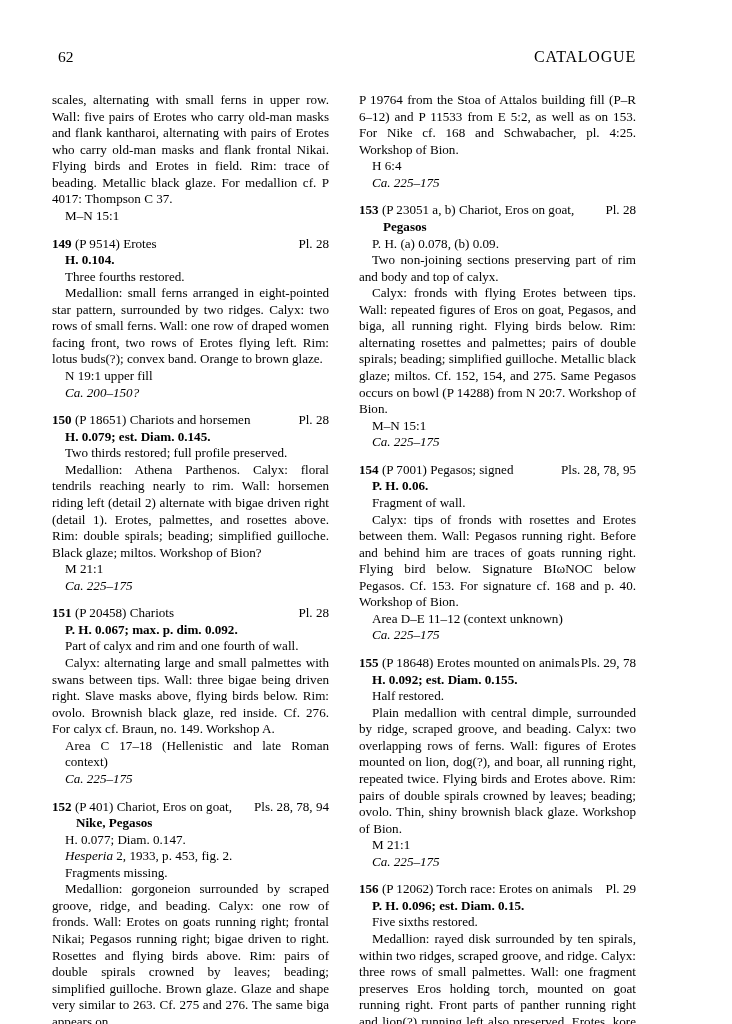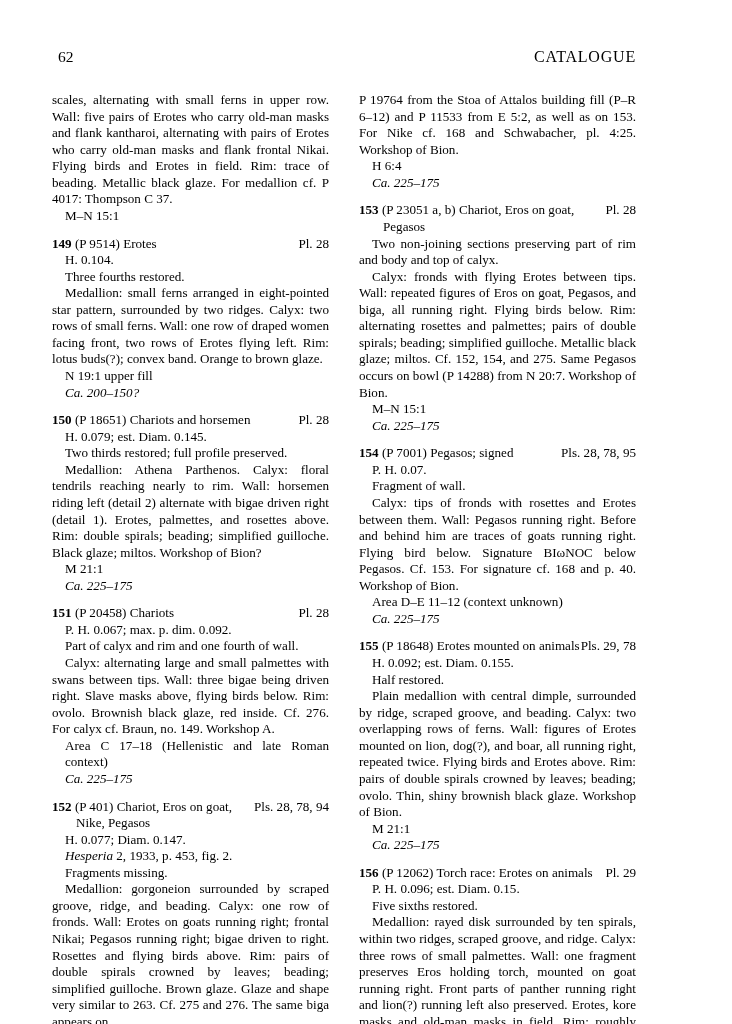--- a/index.html
+++ b/index.html
@@ -78,21 +78,21 @@
     display: block;
     text-indent: 24px;
   }
   .indent-line {
     display: block;
     margin-left: 13px;
   }
   .ital {
     font-style: italic;
   }
-  .clear { clear: both; }
+  .clear { clear: both; font-weight: bold; }
 </style>
 </head>
 <body>
 
 <div class="page">
 
   <div class="header">
     <div class="folio">62</div>
     <div class="running-head">CATALOGUE</div>
   </div>
@@ -168,33 +168,34 @@
         <p class="indent-line ital">Ca. 225–175</p>
       </div>
 
       <div class="entry">
         <p class="head-line">
           <span class="plate">Pl. 28</span>
           <span class="num">153</span>
           <span>(P 23051 a, b) Chariot, Eros on goat,</span>
         </p>
         <p class="clear cont-line">Pegasos</p>
+        <p class="indent-line">P. H. (a) 0.078, (b) 0.09.</p>
         <p class="para">Two non-joining sections preserving part of rim and body and top of calyx.</p>
         <p class="para">Calyx: fronds with flying Erotes between tips. Wall: repeated figures of Eros on goat, Pegasos, and biga, all running right. Flying birds below. Rim: alternating rosettes and palmettes; pairs of double spirals; beading; simplified guilloche. Metallic black glaze; miltos. Cf. 152, 154, and 275. Same Pegasos occurs on bowl (P 14288) from N 20:7. Workshop of Bion.</p>
         <p class="indent-line">M–N 15:1</p>
         <p class="indent-line ital">Ca. 225–175</p>
       </div>
 
       <div class="entry">
         <p class="head-line">
           <span class="plate">Pls. 28, 78, 95</span>
           <span class="num">154</span>
           <span>(P 7001) Pegasos; signed</span>
         </p>
-        <p class="clear indent-line">P. H. 0.07.</p>
+        <p class="clear indent-line">P. H. 0.06.</p>
         <p class="indent-line">Fragment of wall.</p>
         <p class="para">Calyx: tips of fronds with rosettes and Erotes between them. Wall: Pegasos running right. Before and behind him are traces of goats running right. Flying bird below. Signature BIωNOC below Pegasos. Cf. 153. For signature cf. 168 and p. 40. Workshop of Bion.</p>
         <p class="indent-line">Area D–E 11–12 (context unknown)</p>
         <p class="indent-line ital">Ca. 225–175</p>
       </div>
 
       <div class="entry">
         <p class="head-line">
           <span class="plate">Pls. 29, 78</span>
           <span class="num">155</span>

